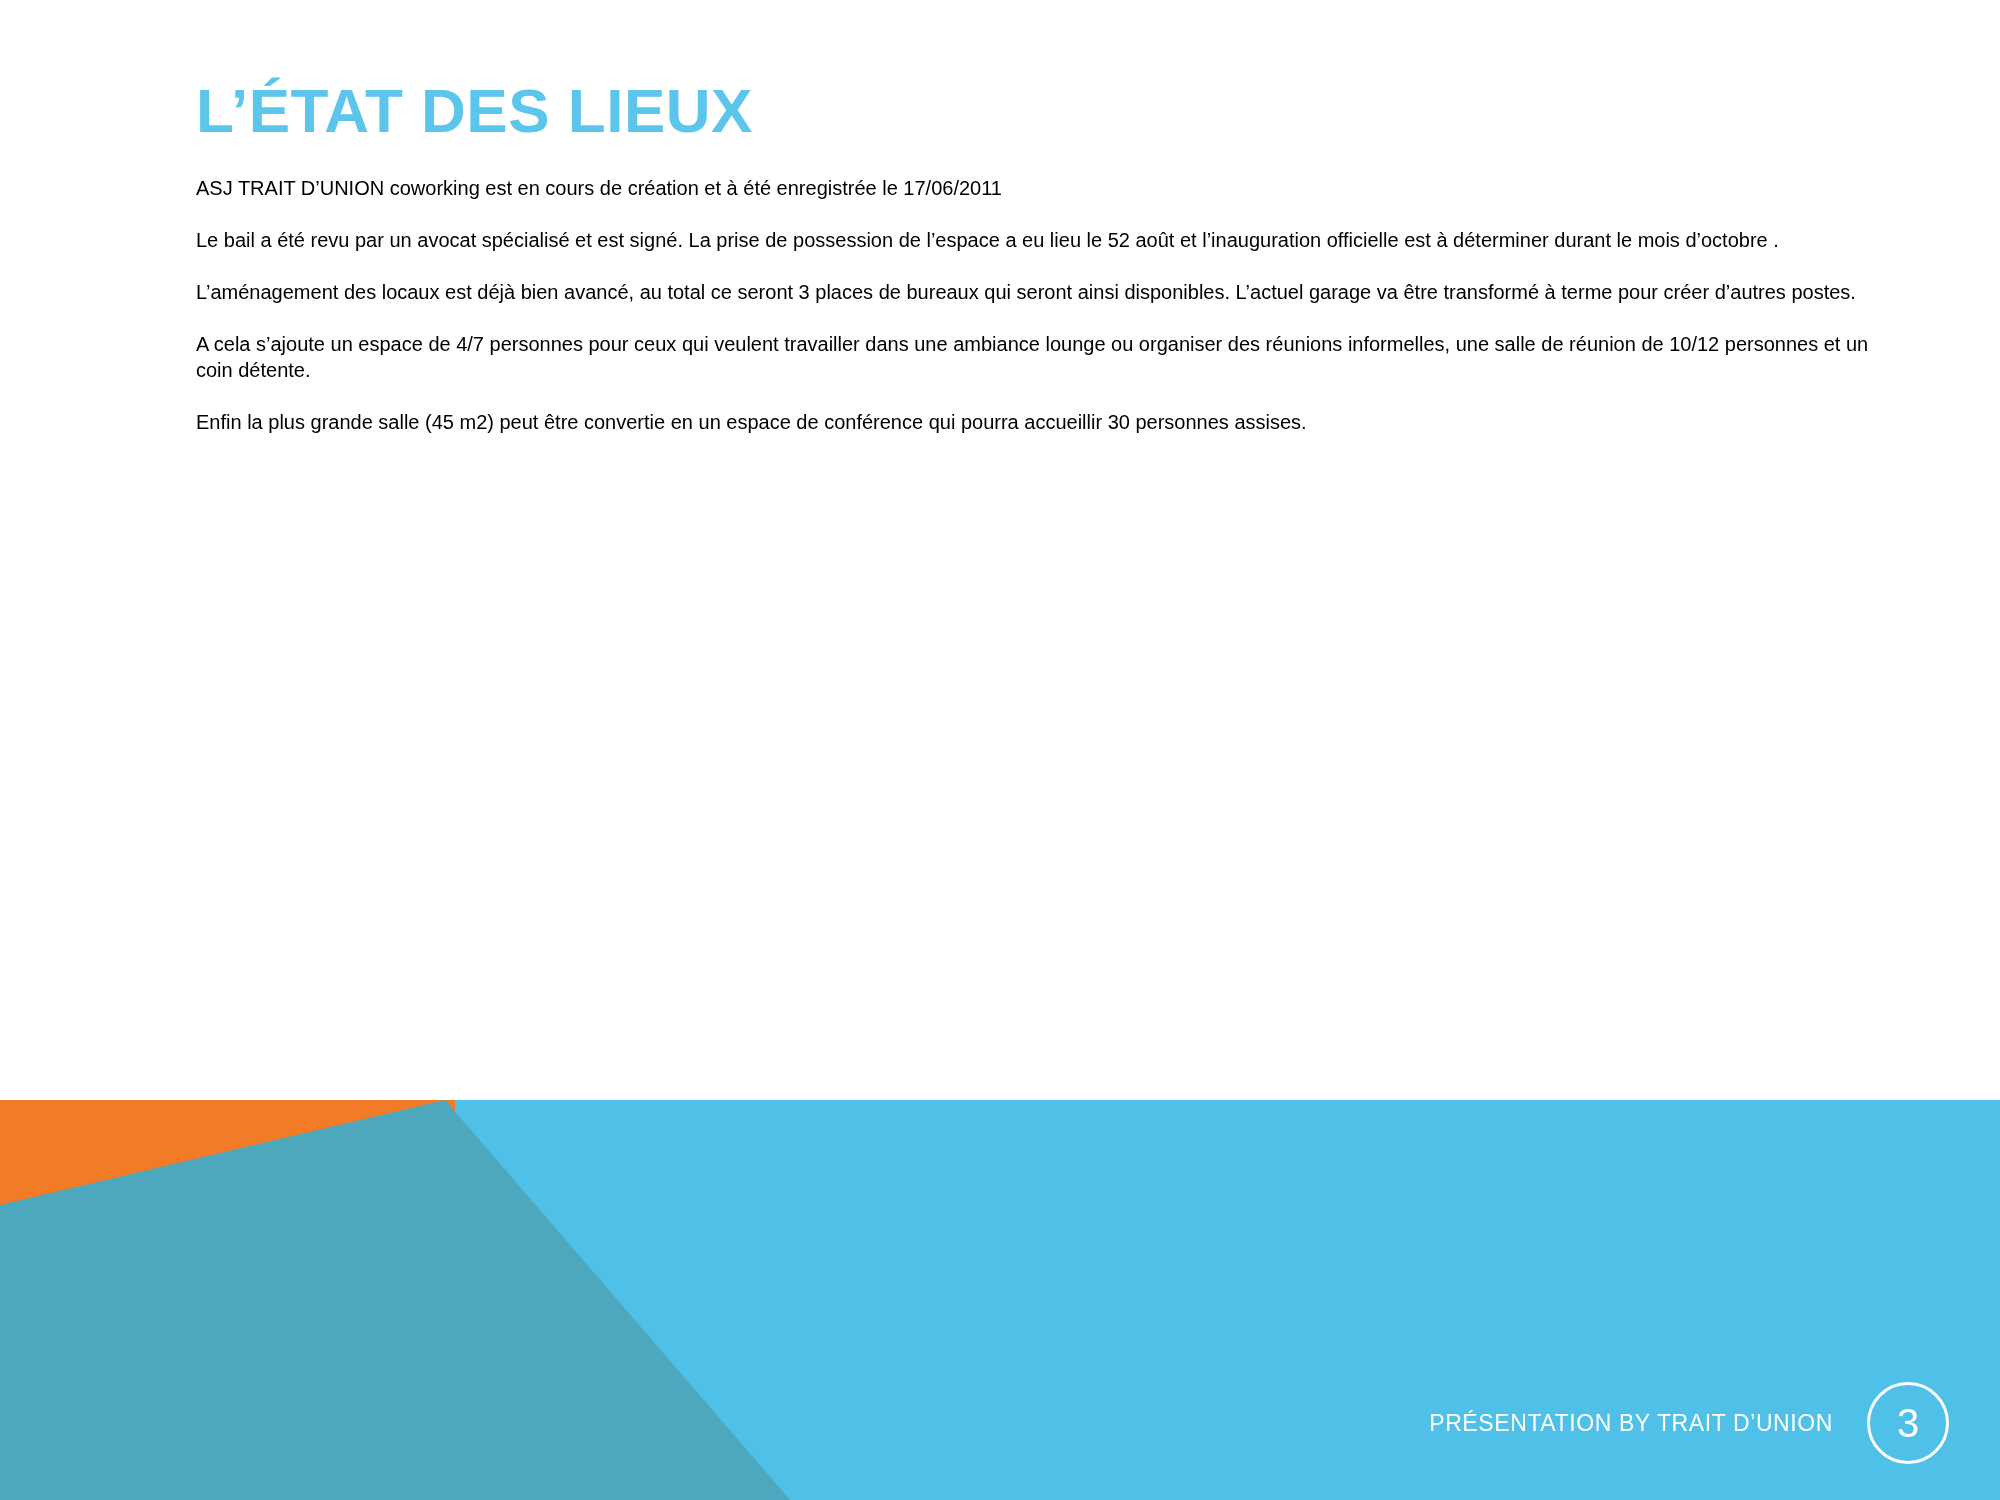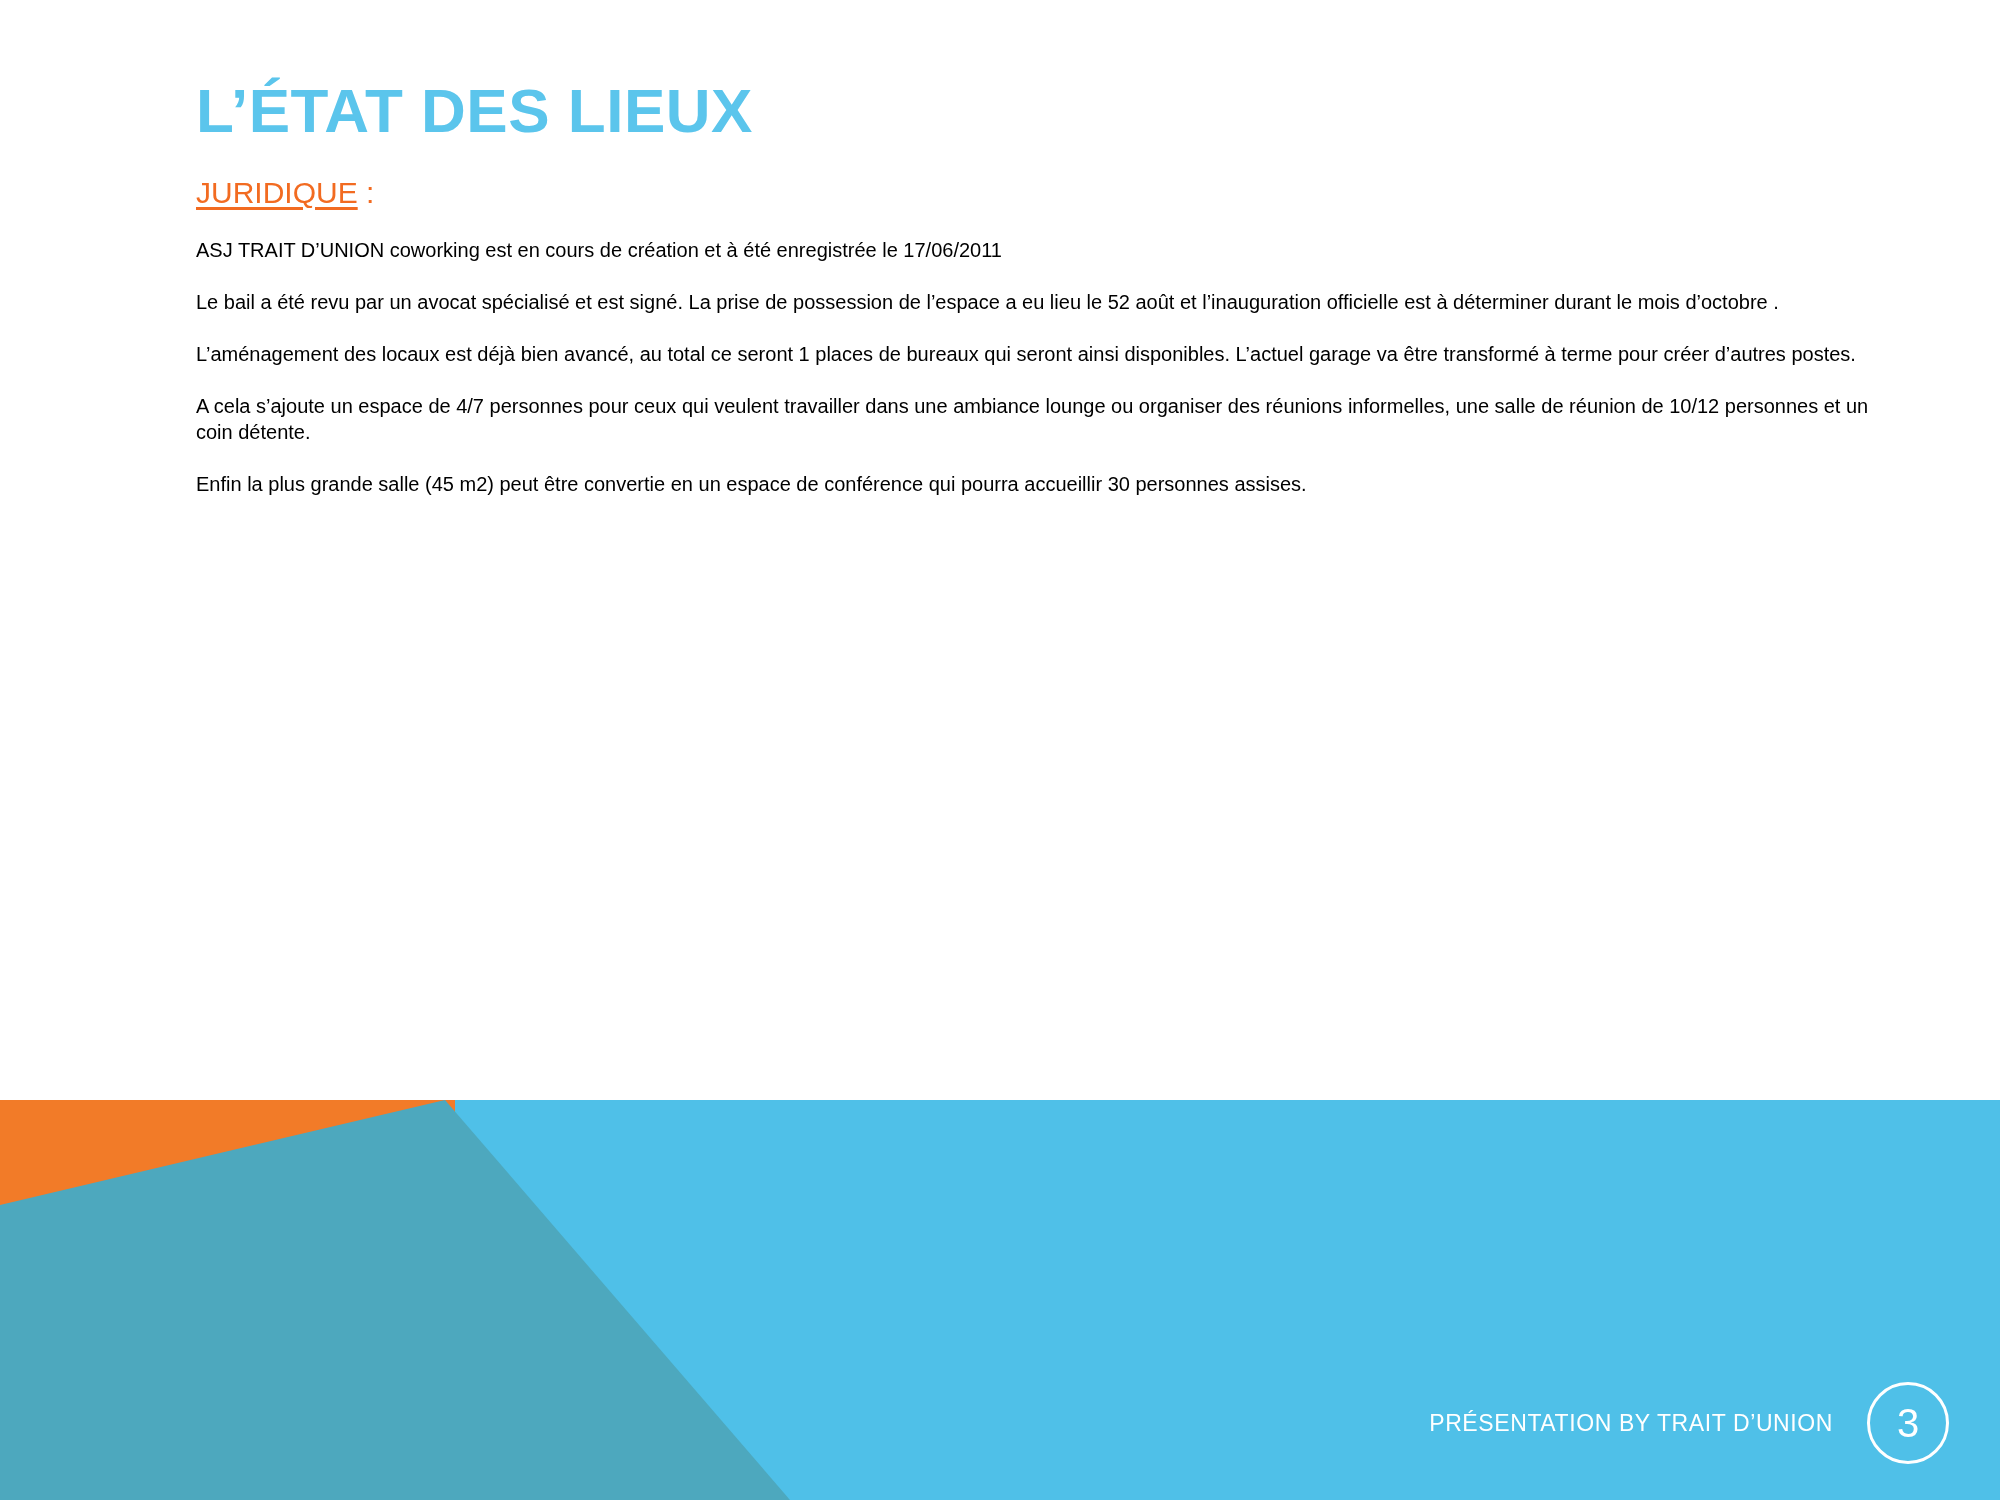--- a/index.html
+++ b/index.html
@@ -108,30 +108,27 @@
 </style>
 </head>
 <body>
 
 <div class="slide">
 
   <div class="content">
 
     <h1 class="slide-title">L’ÉTAT DES LIEUX</h1>
 
-    <p class="section-heading">
-      <span class="underlined">JURIDIQUE</span><span> :</span>
-    </p>
 
     <p class="para">ASJ TRAIT D’UNION coworking  est en cours de création et à été enregistrée le 17/06/2011</p>
 
     <p class="para">Le bail a été revu par un avocat spécialisé et est signé. La prise de possession de l’espace a eu lieu le 52 août et l’inauguration officielle est à déterminer durant le mois d’octobre .</p>
 
 
-    <p class="para">L’aménagement des locaux est déjà bien avancé, au total ce seront 1 places de bureaux qui seront ainsi disponibles. L’actuel garage va être transformé à terme pour créer d’autres postes.</p>
+    <p class="para">L’aménagement des locaux est déjà bien avancé, au total ce seront 3 places de bureaux qui seront ainsi disponibles. L’actuel garage va être transformé à terme pour créer d’autres postes.</p>
 
     <p class="para">A cela s’ajoute un espace de 4/7 personnes pour ceux qui veulent travailler dans une ambiance lounge ou organiser des réunions informelles, une salle de réunion de 10/12 personnes et un coin détente.</p>
 
     <p class="para">Enfin la plus grande salle (45 m2) peut être convertie en un espace de conférence qui pourra accueillir 30 personnes assises.</p>
 
   </div>
 
   <div class="banner">
     <svg viewBox="0 0 2000 400" preserveAspectRatio="none">
 

